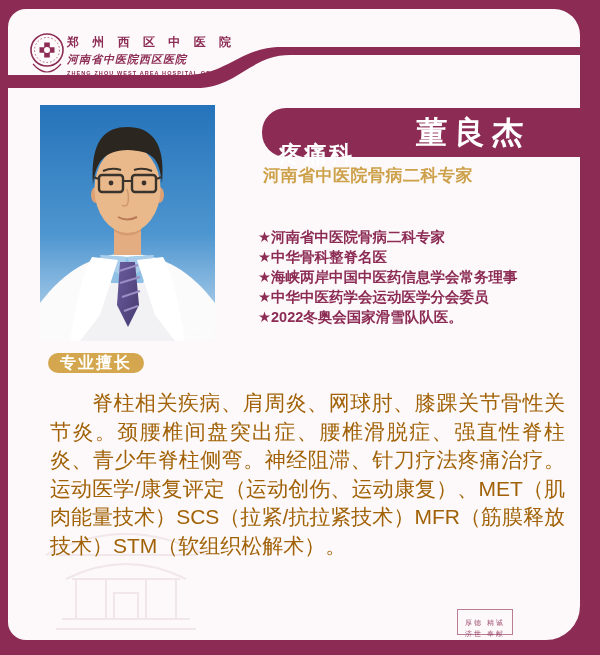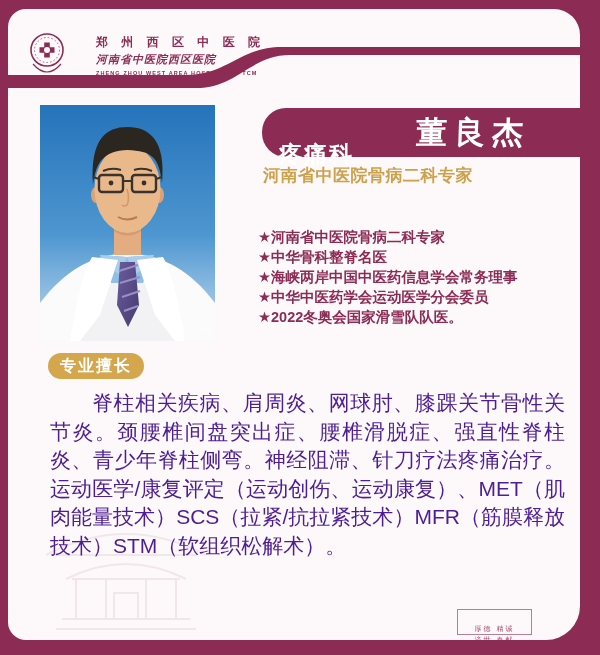--- a/index.html
+++ b/index.html
@@ -7,21 +7,21 @@
     position:relative;width:600px;height:655px;overflow:hidden;
     background:#8C2B54;
     font-family:"Liberation Sans","DejaVu Sans",sans-serif;
   }
   .inner{
     position:absolute;left:8px;top:9px;width:572px;height:631px;
     background:#FDF9FA;border-radius:18px 26px 34px 18px;overflow:hidden;
   }
   
   .logo{position:absolute;left:20px;top:22px;width:38px;height:44px;}
-  .hosp-text{position:absolute;left:59px;top:25px;width:220px;color:#8C2B54;margin-left:29px;}
+  .hosp-text{position:absolute;left:59px;top:25px;width:220px;color:#8C2B54;}
   .hosp-cn{font-size:12px;font-weight:bold;letter-spacing:5px;white-space:nowrap;}
   .hosp-calli{font-size:11px;font-weight:bold;font-style:italic;
     font-family:"DejaVu Serif","Liberation Serif",serif;white-space:nowrap;letter-spacing:1px;margin-top:1px;}
   .hosp-en{font-size:5.5px;letter-spacing:1.1px;white-space:nowrap;margin-top:3px;font-weight:bold;}
   .swoosh{position:absolute;left:0;top:0;width:572px;height:100px;pointer-events:none;}
   
   .photo{position:absolute;left:32px;top:96px;width:175px;height:236px;overflow:hidden;}
   
   .banner{
     position:absolute;left:254px;top:99px;right:0;height:49px;
@@ -35,42 +35,42 @@
   }
   .gold-title{
     position:absolute;left:255px;top:152px;width:320px;
     color:#CDA04A;font-weight:bold;font-size:17px;line-height:29px;letter-spacing:0.5px;
   }
   .creds{position:absolute;left:250px;top:218px;width:322px;color:#8C2B54;
     font-size:14.5px;line-height:20px;font-weight:bold;}
   .creds div{white-space:nowrap;}
   
   .pill{
-    position:absolute;left:40px;top:344px;width:96px;height:26px;border-radius:13px;
+    position:absolute;left:40px;top:344px;width:96px;height:20px;border-radius:13px;
     background:#D4A74E;color:#fff;font-size:16px;font-weight:bold;letter-spacing:2px;
     display:flex;align-items:center;justify-content:center;
   }
   .para{
     position:absolute;left:42px;top:380px;width:515px;
-    color:#4c1d95;font-size:21px;line-height:28.5px;text-indent:2em;
+    color:#a16207;font-size:21px;line-height:28.5px;text-indent:2em;
     text-align:justify;
   }
   
   .sched{
     position:absolute;left:42px;top:564px;width:218px;border-radius:14px;
     background:#D4A74E;color:#fff;font-size:16px;font-weight:bold;
     padding:3px 0 4px 13px;line-height:24px;letter-spacing:0.5px;
   }
   .sched div{white-space:nowrap;}
   
   .seal{
-    position:absolute;left:449px;top:600px;width:75px;height:26px;
+    position:absolute;left:449px;top:600px;width:56px;height:26px;
     border:1px solid rgba(140,43,84,.6);color:rgba(140,43,84,.85);
     font-size:7px;line-height:11px;text-align:center;letter-spacing:2px;
-    font-family:"DejaVu Serif","Liberation Serif",serif;padding-top:14px;box-sizing:border-box;
+    font-family:"DejaVu Serif","Liberation Serif",serif;padding-top:8px;box-sizing:border-box;
   }
   .watermark{position:absolute;left:18px;top:500px;opacity:.5;pointer-events:none;}
 </style>
 </head>
 <body>
 
 <div class="canvas">
   <div class="inner">
 
     <svg class="logo" viewBox="0 0 38 44">

